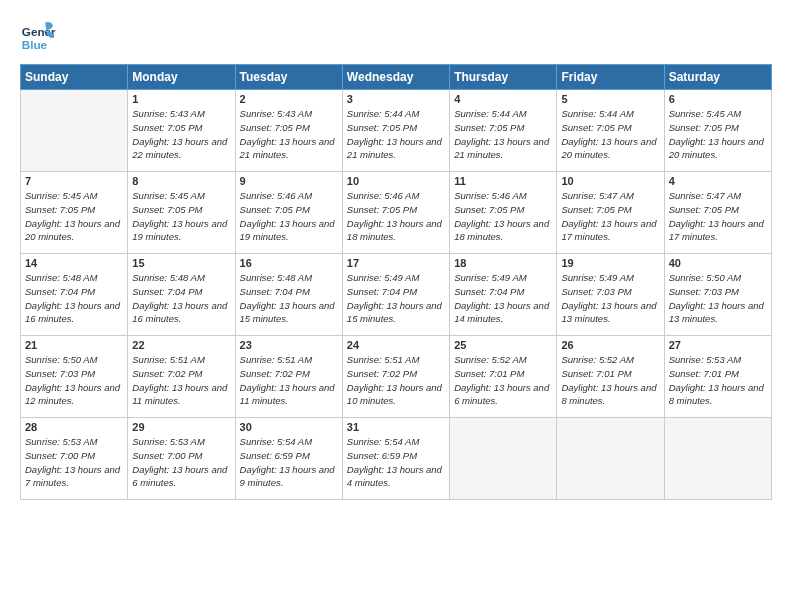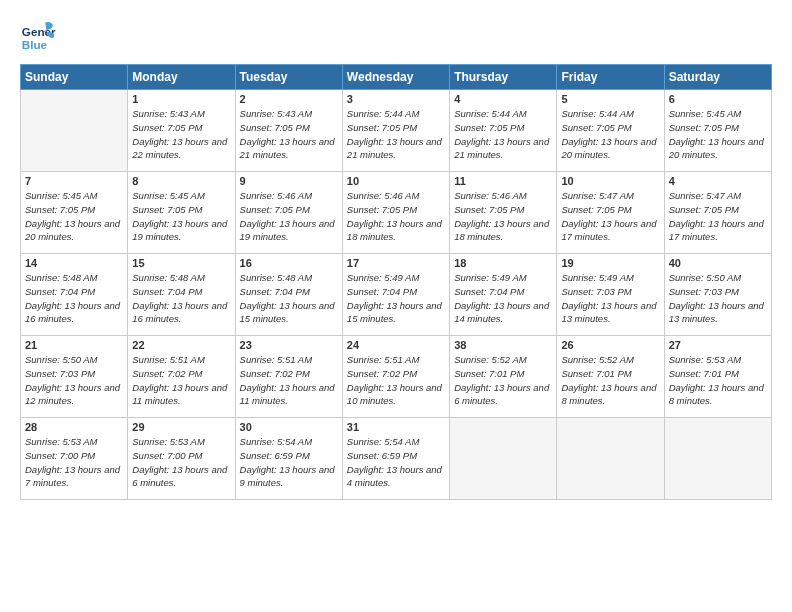--- a/index.html
+++ b/index.html
@@ -311,21 +311,21 @@
       </td>
           <td>
         <span class="day-num">24</span>
         <div class="cell-content">
           <span>Sunrise: 5:51 AM</span><br>
           <span>Sunset: 7:02 PM</span><br>
           <span>Daylight: 13 hours and 10 minutes.</span>
         </div>
       </td>
           <td>
-        <span class="day-num">38</span>
+        <span class="day-num">25</span>
         <div class="cell-content">
           <span>Sunrise: 5:52 AM</span><br>
           <span>Sunset: 7:01 PM</span><br>
           <span>Daylight: 13 hours and 6 minutes.</span>
         </div>
       </td>
           <td>
         <span class="day-num">26</span>
         <div class="cell-content">
           <span>Sunrise: 5:52 AM</span><br>

